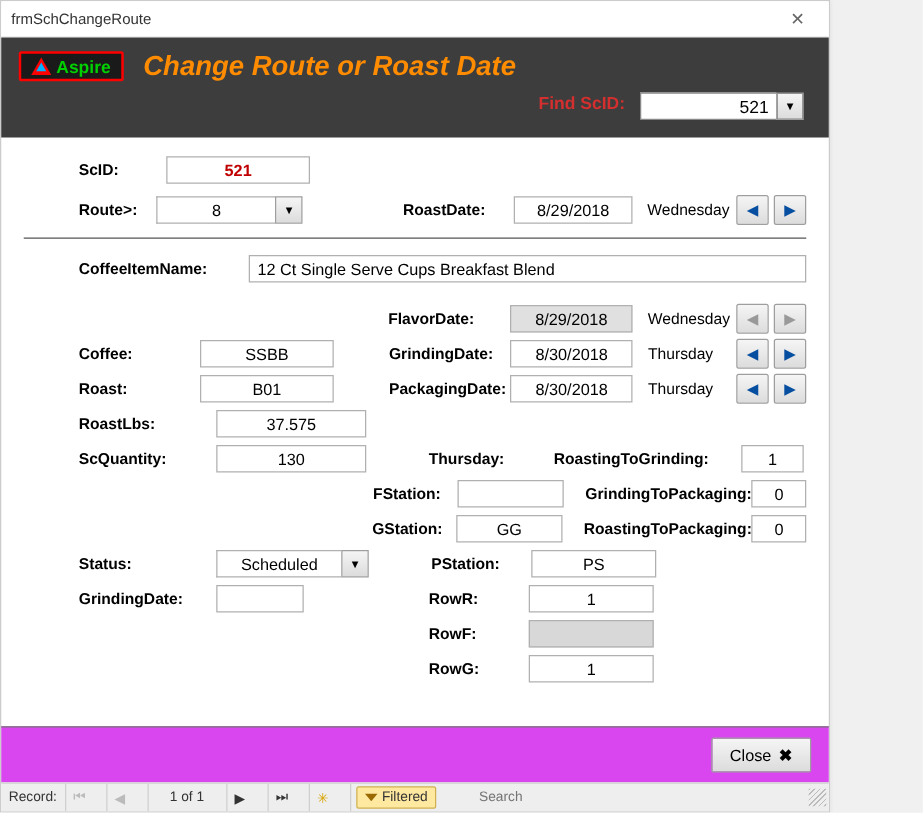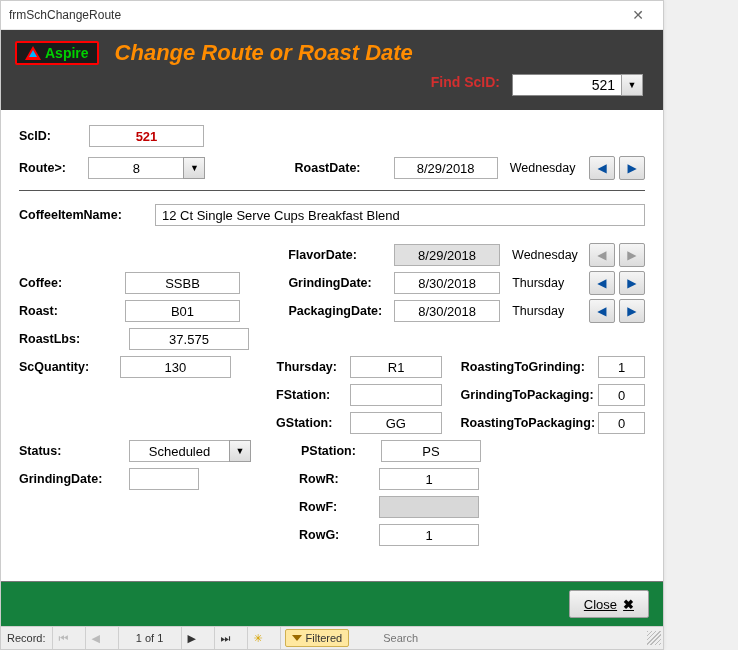--- a/index.html
+++ b/index.html
@@ -134,21 +134,21 @@
     align-items: center;
     justify-content: center;
     font-size: 9px;
   }
   .body {
     flex: 1;
     padding: 12px 18px 10px 18px;
     overflow: hidden;
     position: relative;
   }
-  .row { display: flex; align-items: center; height: 28px; }
+  .row { display: flex; align-items: center; height: 28px; margin-left: 44px; }
   .lbl { font-weight: bold; }
   .l1 { width: 70px; }
   .fld {
     border: 1px solid var(--field-border);
     background: #fff;
     height: 22px;
     box-sizing: border-box;
     text-align: center;
     display: flex;
     align-items: center;
@@ -207,22 +207,21 @@
   .fld-left { width: 120px; }
   .status-combo { display:flex; height:22px; }
   .status-combo .fld { width: 100px; border-right:none; }
   .fld-r { width: 50px; }
 
   .footer {
     border-top: 1px solid #777;
     padding: 8px 14px;
     display: flex;
     justify-content: flex-end;
-    background: #15803d;
-    text-decoration: underline;
+    background: #d946ef;
   }
   .close-btn {
     height: 26px;
     padding: 0 14px;
     background: linear-gradient(var(--btn-grad-top), var(--btn-grad-bot));
     border: 1px solid var(--btn-border);
     display: inline-flex;
     align-items: center;
     gap: 6px;
     font-size: 13px;
@@ -396,21 +395,20 @@
     <div class="row">
       <span class="left-lbl">RoastLbs:</span>
       <div class="fld fld-left">37.575</div>
     </div>
 
     <div class="row">
       <span class="left-lbl">ScQuantity:</span>
       <div class="fld fld-left">130</div>
       <div style="width:50px;"></div>
       <span class="l-mid" style="width:80px;">Thursday:</span>
-      <div class="fld" style="width:100px;">R1</div>
       <div style="width:20px;"></div>
       <span class="l-r">RoastingToGrinding:</span>
       <div class="fld fld-r">1</div>
     </div>
 
     <div class="row">
       <div style="width:280px;"></div>
       <span class="l-mid" style="width:80px;">FStation:</span>
       <div class="fld" style="width:100px;"></div>
       <div style="width:20px;"></div>

